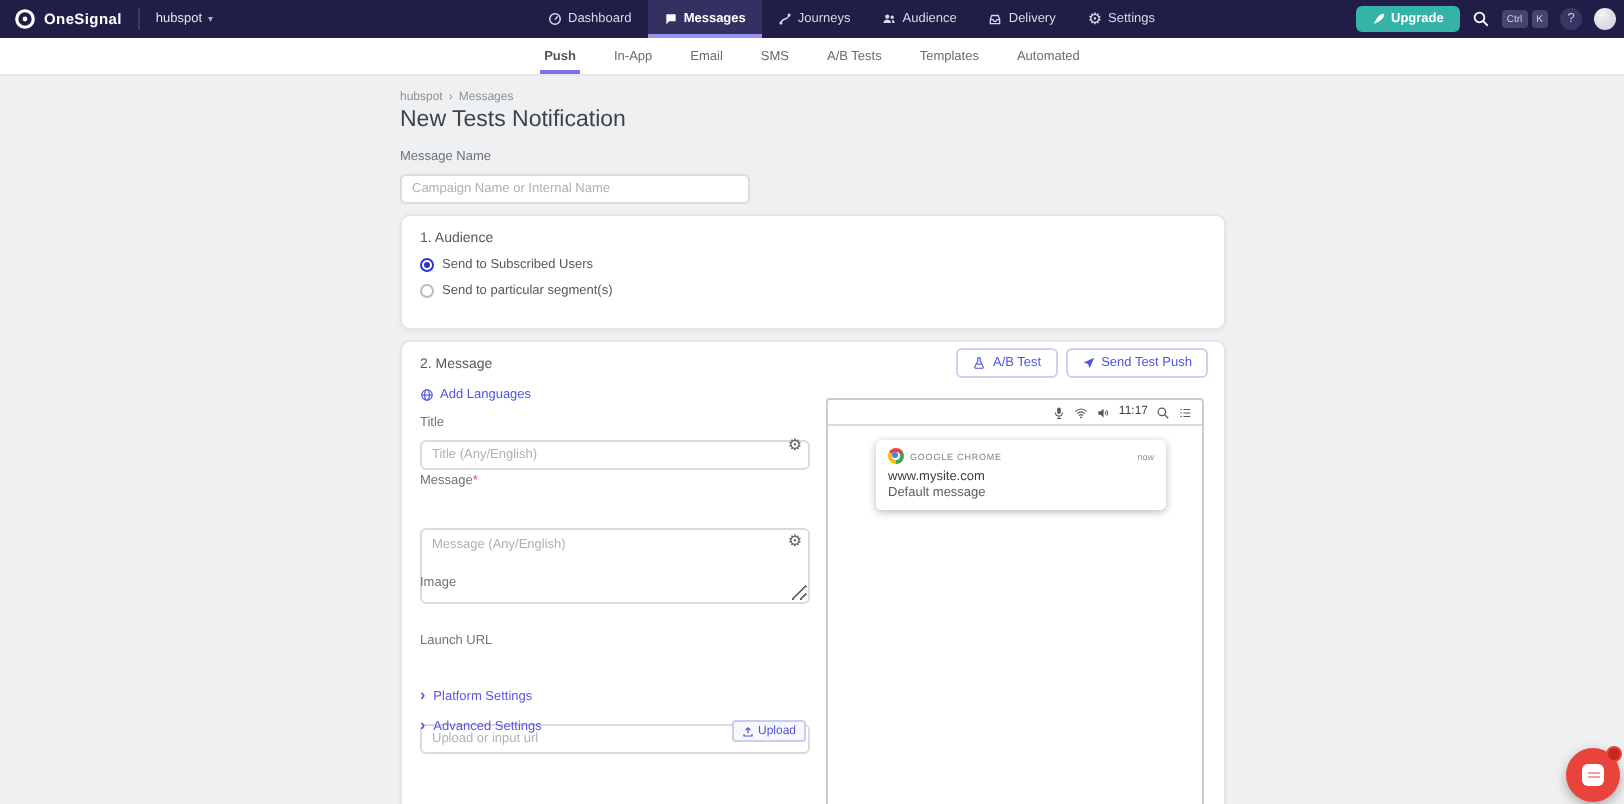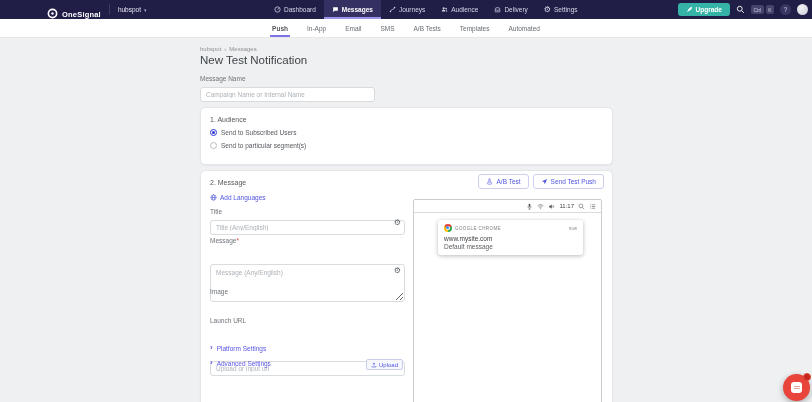--- a/index.html
+++ b/index.html
@@ -2,21 +2,21 @@
 <html><head>
 <meta charset="utf-8">
 <style>
   * { margin:0; padding:0; box-sizing:border-box; }
   html,body { width:812px; height:402px; overflow:hidden; background:#eef0f1;
     font-family:"Liberation Sans", sans-serif; position:relative; }
 
   
   .topnav { position:absolute; top:0; left:0; width:812px; height:19px;
     background:#201d47; display:flex; align-items:center; color:#fff; z-index:5; }
-  .brand { display:flex; align-items:flex-end; gap:4px; padding:0 8px 0 7px; height:100%;margin-left:40px; }
+  .brand { display:flex; align-items:center; gap:4px; padding:0 8px 0 7px; height:100%; }
   .logo { width:11px; height:11px; }
   .brand-name { font-size:7.5px; font-weight:bold; letter-spacing:.2px; }
   .nav-divider { width:1px; height:11px; background:#3c3969; }
   .app-selector { display:flex; align-items:center; gap:3px; padding:0 8px; height:100%;
     font-size:6.5px; color:#e6e6f2; cursor:pointer; }
   .caret { font-size:5px; color:#a9a7c6; }
   .nav-items { position:absolute; left:266px; top:0; height:19px; display:flex; }
   .nav-item { display:flex; align-items:center; gap:3px; padding:0 8px; font-size:6.5px;
     color:#d8d8e8; cursor:pointer; }
   .nav-item .icon svg { width:7px; height:7px; }
@@ -232,21 +232,21 @@
   <div class="tab">A/B Tests</div>
   <div class="tab">Templates</div>
   <div class="tab">Automated</div>
 </div>
 
 <div class="breadcrumb">
   <span class="crumb">hubspot</span>
   <span>›</span>
   <span class="crumb">Messages</span>
 </div>
-<div class="page-title">New Test Notification</div>
+<div class="page-title">New Tests Notification</div>
 
 <div class="field-label msg-name-label">Message Name</div>
 <div class="msg-name-wrap">
   <input class="inp" type="text" placeholder="Campaign Name or Internal Name" style="">
 </div>
 
 <div class="card card-audience">
   <div class="section-heading">1. Audience</div>
   <div class="radio-row">
     <span class="radio sel">

